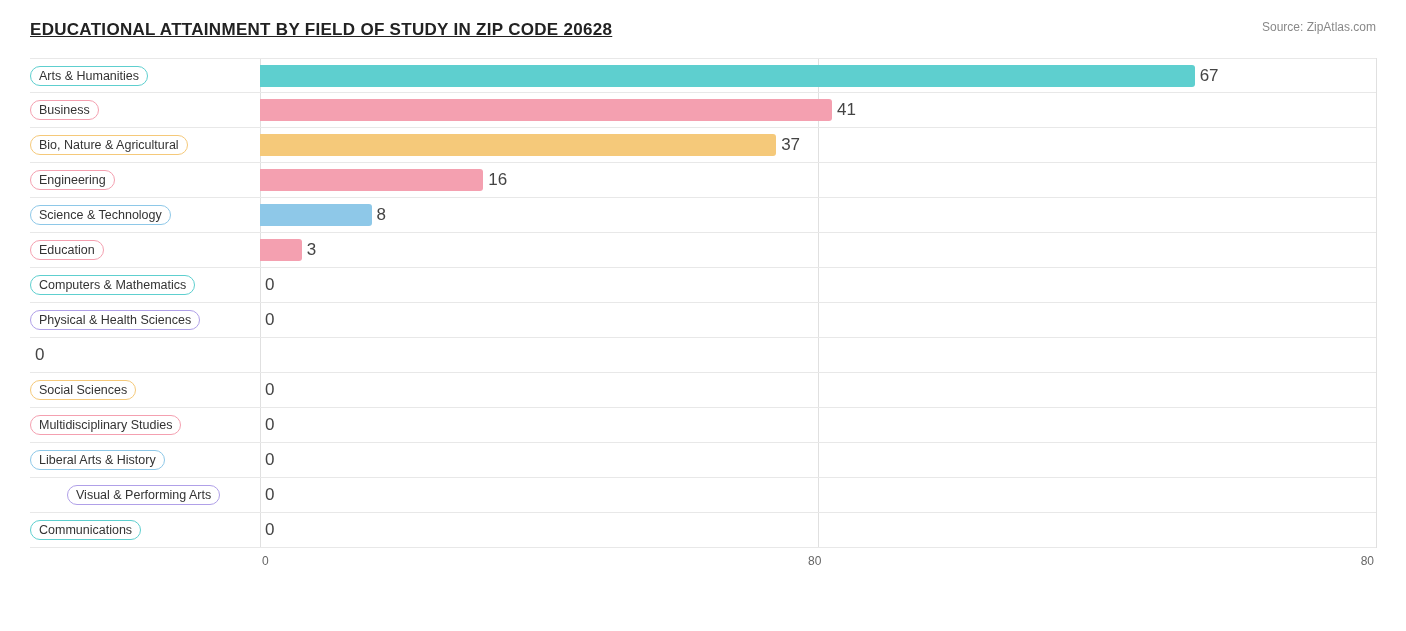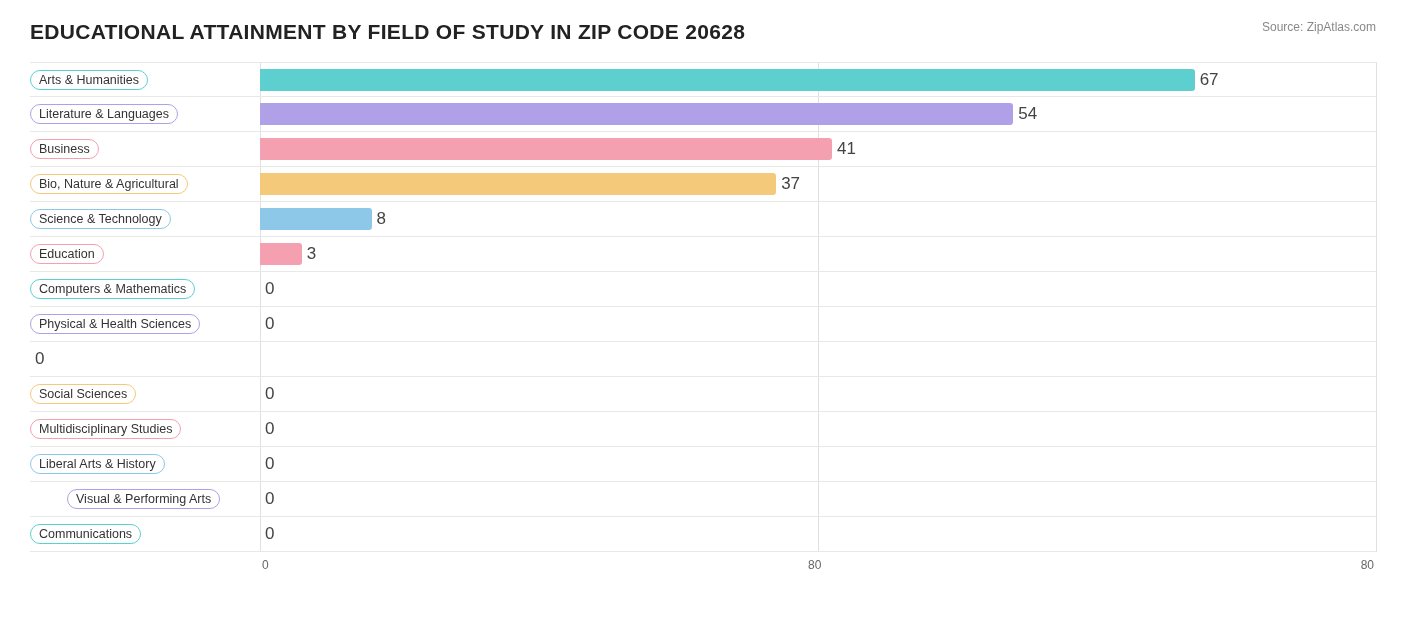--- a/index.html
+++ b/index.html
@@ -10,24 +10,25 @@
       min-height: 631px;
       padding: 20px 30px;
     }
     .title-row {
       display: flex;
       justify-content: space-between;
       align-items: flex-start;
       margin-bottom: 18px;
     }
     .chart-title {
-      font-size: 21px;
+      font-size: 17px;
       font-weight: bold;
       color: #222;
       letter-spacing: 0.3px;
+      text-decoration: underline;
     }
     .source-text {
       font-size: 12px;
       color: #888;
       margin-left: 8px;
     }
     .chart-area {
       display: flex;
       flex-direction: column;
       gap: 0px;
@@ -132,43 +133,43 @@
         <div class="label-cell">
           <span class="bar-label" style="border-color: rgb(94, 207, 207);">Arts &amp; Humanities</span>
         </div>
         <div class="bar-container">
           <div class="bar" style="background: rgb(94, 207, 207); width: 83.75%; min-width: 4px;"></div>
           <span class="bar-value">67</span>
         </div>
       </div>
       <div class="bar-row">
         <div class="label-cell">
-          <span class="bar-label" style="border-color: rgb(176, 160, 232);">Literature &amp; Languages</span>
-        </div>
-        <div class="bar-container">
-          <div class="bar" style="background: rgb(176, 160, 232); width: 67.5%; min-width: 4px;"></div>
-          <span class="bar-value">54</span>
-        </div>
-      </div>
-      <div class="bar-row">
-        <div class="label-cell">
           <span class="bar-label" style="border-color: rgb(244, 160, 176);">Business</span>
         </div>
         <div class="bar-container">
           <div class="bar" style="background: rgb(244, 160, 176); width: 51.25%; min-width: 4px;"></div>
           <span class="bar-value">41</span>
         </div>
       </div>
       <div class="bar-row">
         <div class="label-cell">
           <span class="bar-label" style="border-color: rgb(245, 201, 122);">Bio, Nature &amp; Agricultural</span>
         </div>
         <div class="bar-container">
           <div class="bar" style="background: rgb(245, 201, 122); width: 46.25%; min-width: 4px;"></div>
           <span class="bar-value">37</span>
+        </div>
+      </div>
+      <div class="bar-row">
+        <div class="label-cell">
+          <span class="bar-label" style="border-color: rgb(244, 160, 176);">Engineering</span>
+        </div>
+        <div class="bar-container">
+          <div class="bar" style="background: rgb(244, 160, 176); width: 20%; min-width: 4px;"></div>
+          <span class="bar-value">16</span>
         </div>
       </div>
       <div class="bar-row">
         <div class="label-cell">
           <span class="bar-label" style="border-color: rgb(142, 200, 232);">Science &amp; Technology</span>
         </div>
         <div class="bar-container">
           <div class="bar" style="background: rgb(142, 200, 232); width: 10%; min-width: 4px;"></div>
           <span class="bar-value">8</span>
         </div>

